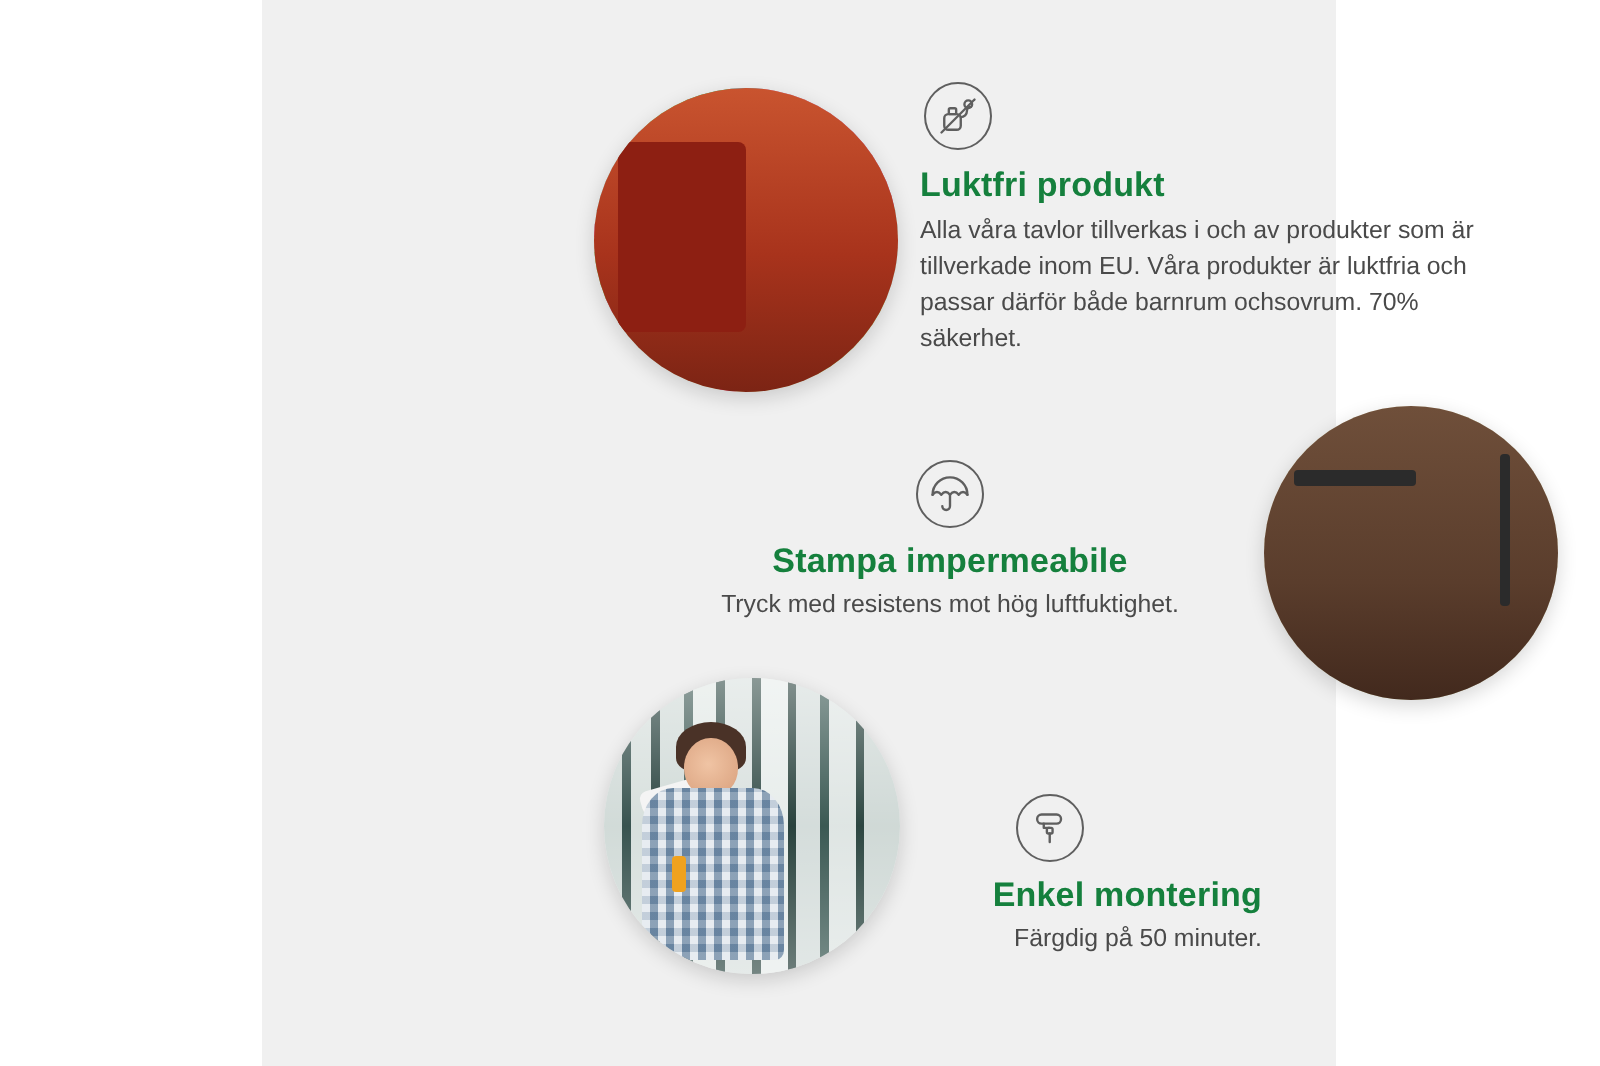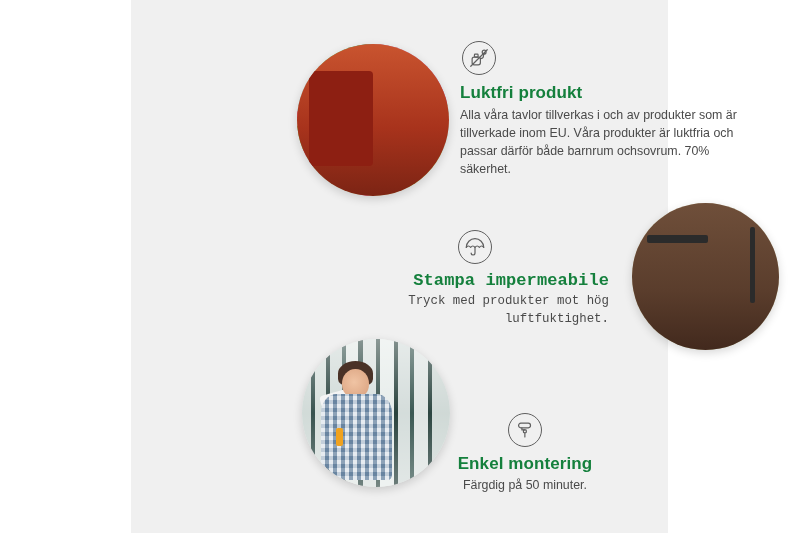--- a/index.html
+++ b/index.html
@@ -255,26 +255,26 @@
     color: #4a4a4a;
     line-height: 1.45;
   }
 
   
   #feature-odour { left: 329px; top: 41px; width: 300px; text-align: left; }
   #feature-odour .icon-circle { margin: 0 0 8px 2px; }
   #feature-odour .f-title { margin-bottom: 4px; }
 
   
-  #feature-waterproof { left: 210px; top: 230px; width: 268px; text-align: right; font-family: Liberation Mono, monospace; }
+  #feature-waterproof { left: 210px; top: 230px; width: 268px; text-align: center; }
   #feature-waterproof .icon-wrap { display:flex; justify-content:center; margin-bottom: 7px; }
   #feature-waterproof .f-title { margin-bottom: 3px; }
 
   
-  #feature-easy { left: 288px; top: 413px; width: 212px; text-align: center; }
+  #feature-easy { left: 288px; top: 397px; width: 212px; text-align: right; }
   #feature-easy .icon-wrap { display:flex; justify-content:center; margin-bottom: 7px; }
   #feature-easy .f-title { margin-bottom: 3px; }
 </style>
 </head>
 <body>
 
 <div id="stage">
 
   <div class="panel">
 
@@ -351,21 +351,21 @@
       <div class="icon-wrap">
         <div class="icon-circle">
           <svg width="22" height="22" viewBox="0 0 24 24" fill="none" stroke="#5f5f5f" stroke-width="1.3" stroke-linecap="round" stroke-linejoin="round">
             <path d="M2.5 12.4a9.5 9.5 0 0 1 19 0"></path>
             <path d="M2.5 12.4c1.6-2 3.2-2 4.75 0 1.58-2 3.17-2 4.75 0 1.58-2 3.17-2 4.75 0 1.55-2 3.15-2 4.75 0"></path>
             <path d="M12 12.4v6.2a2.1 2.1 0 0 1-4.2 0"></path>
           </svg>
         </div>
       </div>
       <div class="f-title">Stampa impermeabile</div>
-      <div class="f-desc">Tryck med produkter mot hög luftfuktighet.</div>
+      <div class="f-desc">Tryck med resistens mot hög luftfuktighet.</div>
     </div>
 
     <div class="photo" id="photo-forest">
       <div class="layer forest-bg"></div>
       <div class="layer forest-haze"></div>
       <div class="roller-head"></div>
       <div class="roller-handle"></div>
       <div class="woman-hair"></div>
       <div class="woman-head"></div>
       <div class="woman-body"></div>

